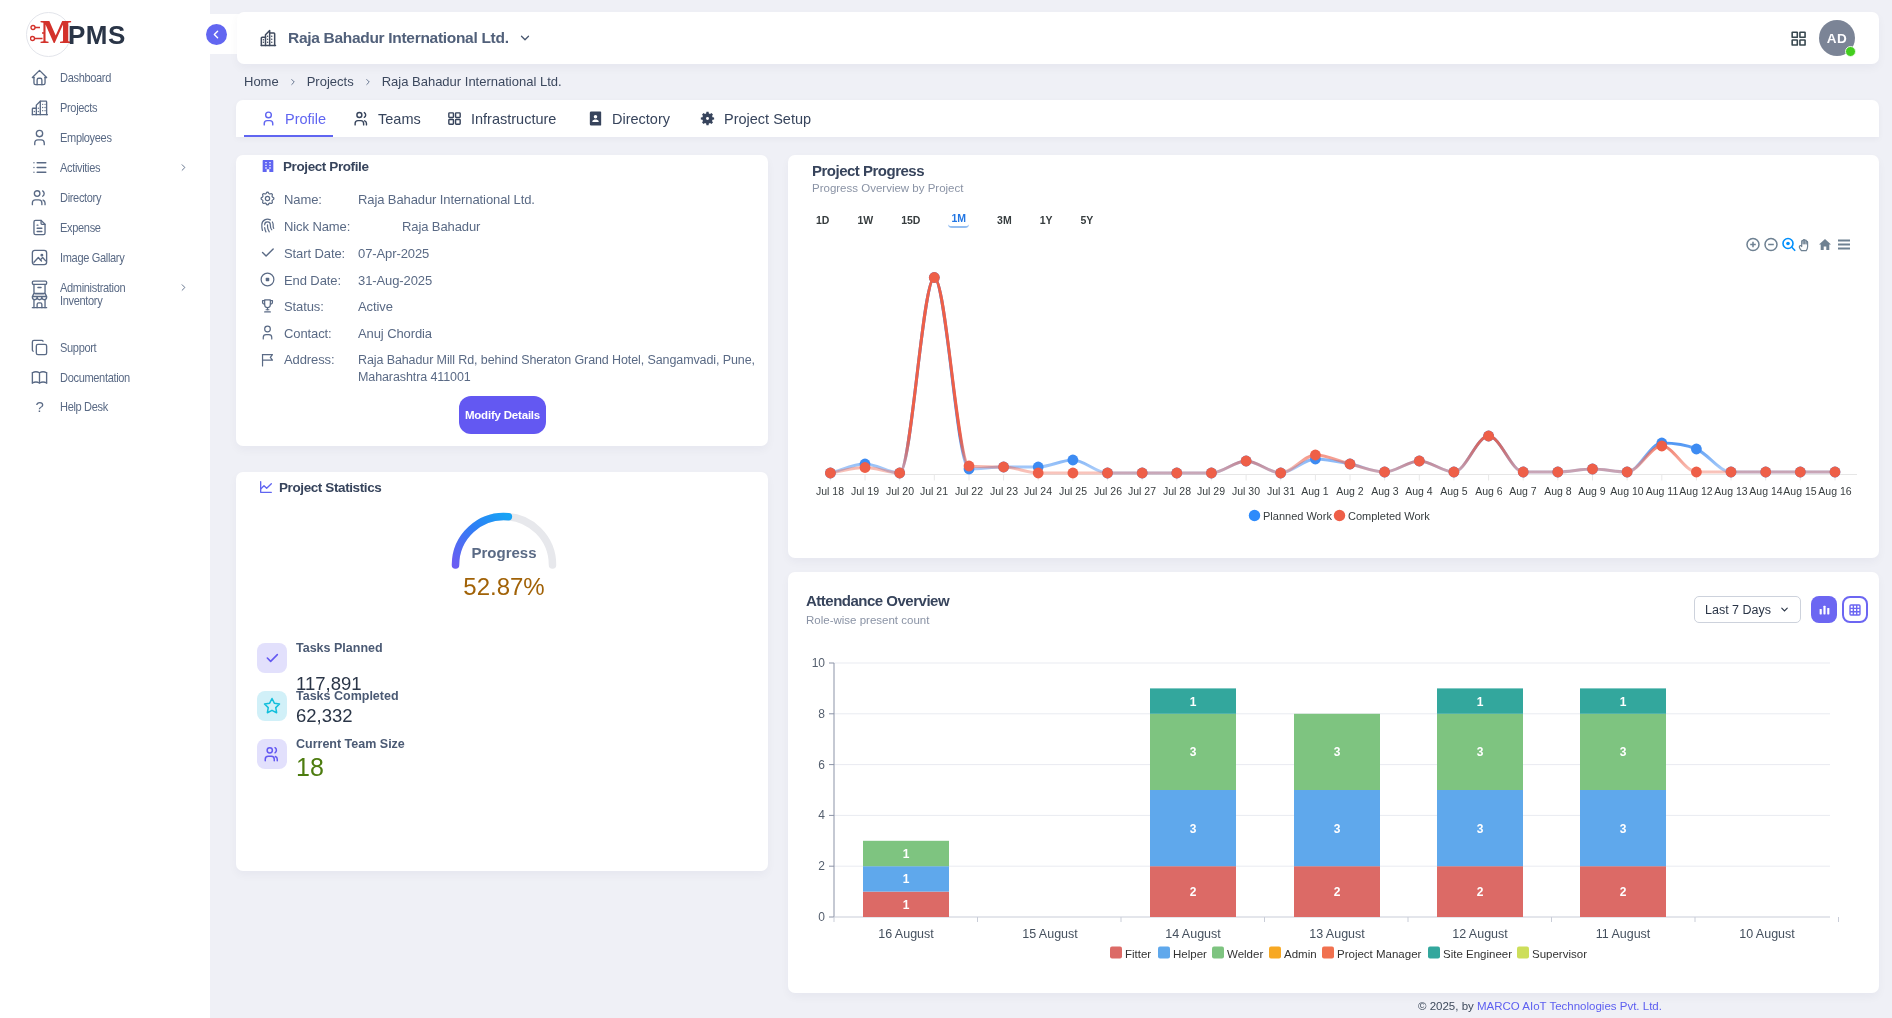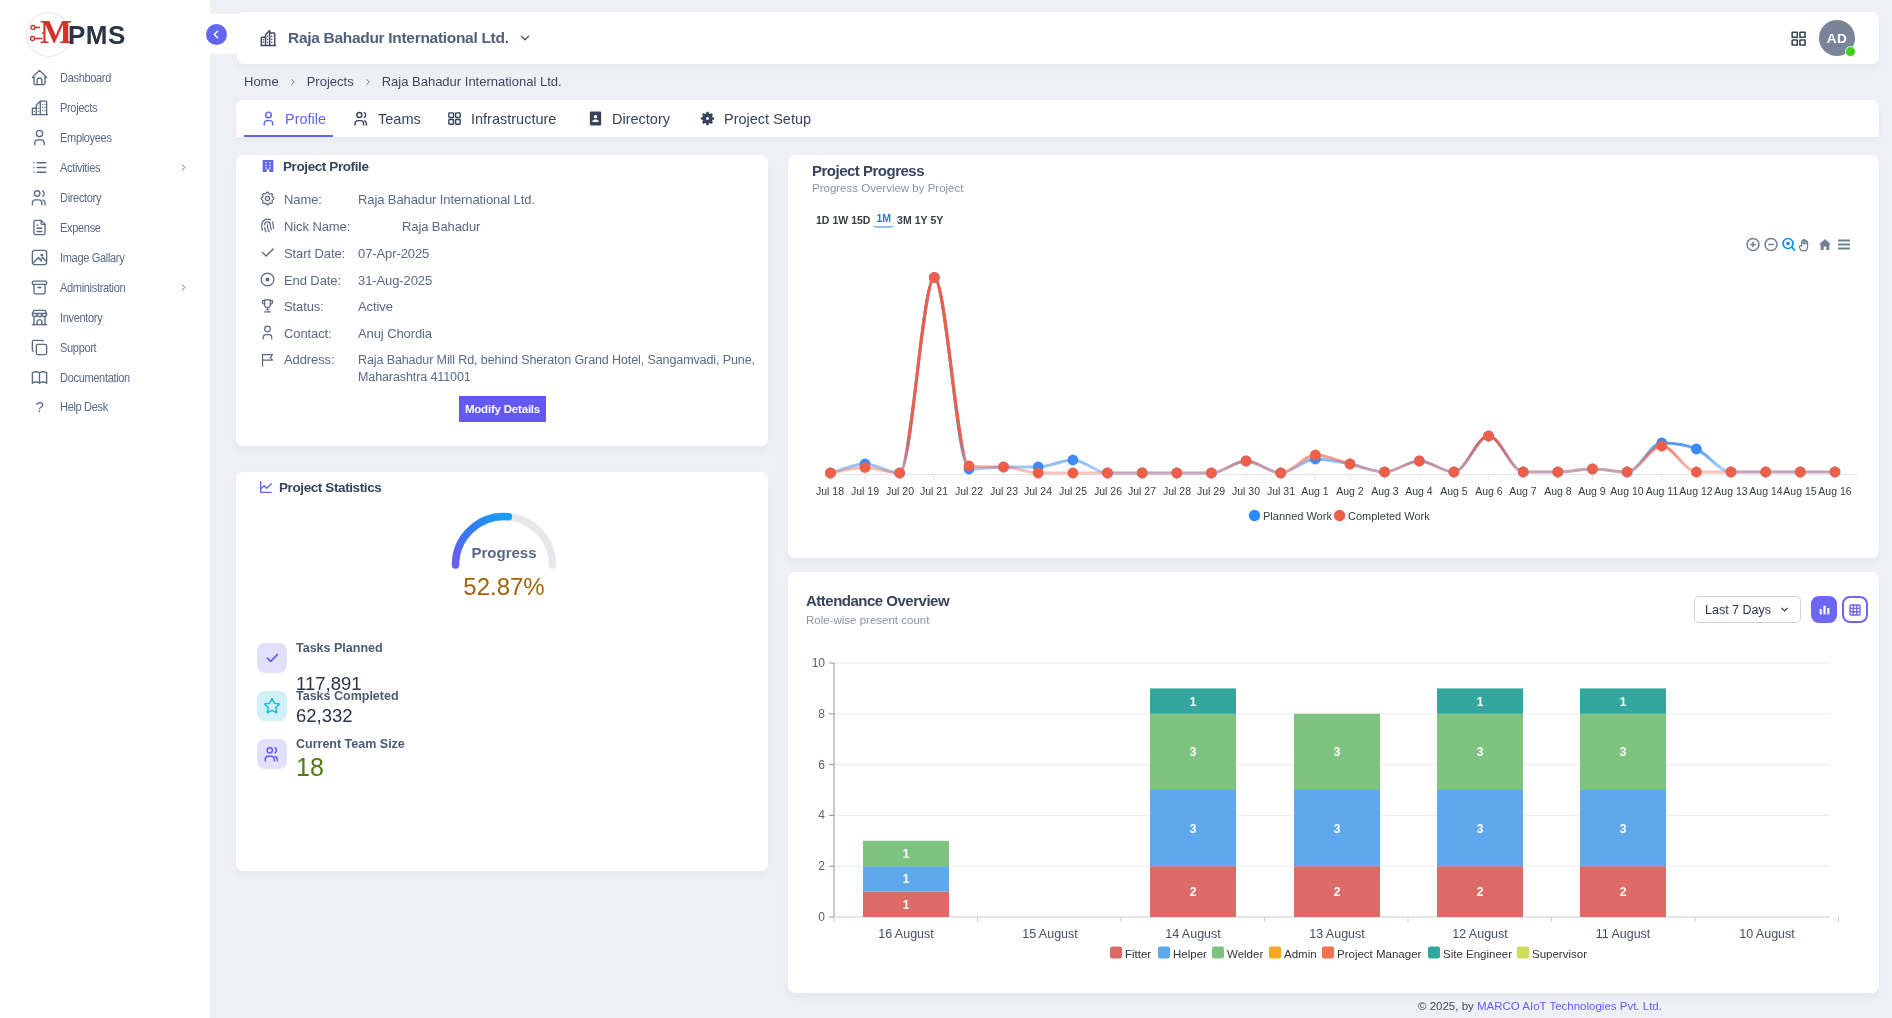--- a/index.html
+++ b/index.html
@@ -84,21 +84,21 @@
     <span style="display:inline-block;transform:scaleX(0.85);transform-origin:left;white-space:nowrap;">Image Gallary</span>
   </div>
 <div class="mitem" style="top:278px;">
     <svg width="19" height="19" viewBox="0 0 24 24" class="ic">
       <rect x="3" y="4" width="18" height="4" rx="1.5"></rect>
       <path d="M5 8v10a2 2 0 0 0 2 2h10a2 2 0 0 0 2 -2v-10"></path>
       <path d="M10 12h4"></path>
     </svg>
     <span style="display:inline-block;transform:scaleX(0.85);transform-origin:left;white-space:nowrap;">Administration</span>
   </div>
-<div class="mitem" style="top:308px;">
+<div class="mitem" style="top:291px;">
     <svg width="19" height="19" viewBox="0 0 24 24" class="ic">
       <path d="M3 21l18 0"></path>
       <path d="M3 7v1a3 3 0 0 0 6 0v-1m0 1a3 3 0 0 0 6 0v-1m0 1a3 3 0 0 0 6 0v-1h-18l2 -4h14l2 4"></path>
       <path d="M5 21l0 -10.15M19 21l0 -10.15"></path>
       <path d="M9 21v-4a2 2 0 0 1 2 -2h2a2 2 0 0 1 2 2v4"></path>
     </svg>
     <span style="display:inline-block;transform:scaleX(0.85);transform-origin:left;white-space:nowrap;">Inventory</span>
   </div>
 <div class="mitem" style="top:338px;">
     <svg width="19" height="19" viewBox="0 0 24 24" class="ic">
@@ -264,21 +264,21 @@
 <div class="abs lbl" style="left:284px;top:326px;">Contact:</div>
 <div class="abs lbl" style="left:358px;top:326px;">Anuj Chordia</div>
 
 <div class="abs" style="left:259px;top:351px;"><svg width="17" height="17" viewBox="0 0 24 24" class="ic">
       <path d="M5 21v-16"></path>
       <path d="M5 5h14l-3 4l3 4h-14"></path>
     </svg></div>
 <div class="abs lbl" style="left:284px;top:352px;">Address:</div>
 <div class="abs lbl" style="left:358px;top:352px;width:400px;line-height:16.5px;font-size:12.5px;">Raja Bahadur Mill Rd, behind Sheraton Grand Hotel, Sangamvadi, Pune, Maharashtra 411001</div>
 
-<div class="abs" style="left:459px;top:396px;width:87px;height:26px;background:#6358f2;border-radius:0;color:#fff;font-size:11.5px;font-weight:bold;letter-spacing:-0.2px;display:flex;align-items:center;justify-content:center;">Modify Details</div>
+<div class="abs" style="left:459px;top:396px;width:87px;height:38px;background:#6358f2;border-radius:12px;color:#fff;font-size:11.5px;font-weight:bold;letter-spacing:-0.2px;display:flex;align-items:center;justify-content:center;">Modify Details</div>
 
 <div class="card" style="left:236px;top:472px;width:532px;height:399px;"></div>
 <svg class="abs" style="left:258px;top:479px;" width="16" height="16" viewBox="0 0 24 24">
     <g stroke="#6065f1" stroke-width="2" fill="none" stroke-linecap="round" stroke-linejoin="round">
       <path d="M4 4v16h16"></path>
       <path d="M4 15l5-5l4 4l7-7"></path>
     </g>
   </svg>
 <div class="abs" style="left:279px;top:480px;font-size:13.5px;font-weight:bold;letter-spacing:-0.4px;color:#37445c;">Project Statistics</div>
 
@@ -317,21 +317,21 @@
       <path d="M3 21v-2a4 4 0 0 1 4 -4h4a4 4 0 0 1 4 4v2"></path>
       <path d="M16 3.6a4 4 0 0 1 0 6.8M19 21v-2a4 4 0 0 0 -2.5 -3.7"></path>
     </g>
   </svg>
 <div class="abs" style="left:296px;top:737px;font-size:12.5px;font-weight:bold;color:#4b5a74;">Current Team Size</div>
 <div class="abs" style="left:296px;top:753px;font-size:25px;color:#4d7c0f;">18</div>
 
 <div class="card" style="left:788px;top:155px;width:1091px;height:403px;"></div>
 <div class="abs" style="left:812px;top:162px;font-size:15px;font-weight:bold;letter-spacing:-0.5px;color:#37445c;">Project Progress</div>
 <div class="abs" style="left:812px;top:182px;font-size:11.5px;color:#8a93a5;">Progress Overview by Project</div>
-<div class="abs" style="left:816px;top:212px;font-size:10.5px;font-weight:bold;color:#373d3f;display:flex;gap:3px;align-items:center;">
+<div class="abs" style="left:816px;top:212px;font-size:10.5px;font-weight:bold;color:#373d3f;display:flex;gap:28px;align-items:center;">
   <span>1D</span>
     <span>1W</span>
     <span>15D</span>
     <span style="color:#2276e3;border-bottom:2px solid #94bef1;border-radius:0 0 4px 4px;padding:0 3px 2px;">1M</span>
     <span>3M</span>
     <span>1Y</span>
     <span>5Y</span>
 </div>
 
 <svg class="abs" style="left:1746px;top:237px;" width="104" height="15" viewBox="0 0 104 15">

